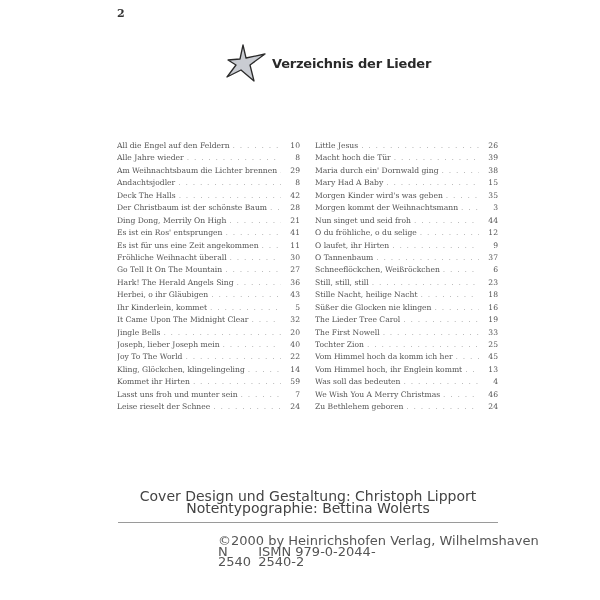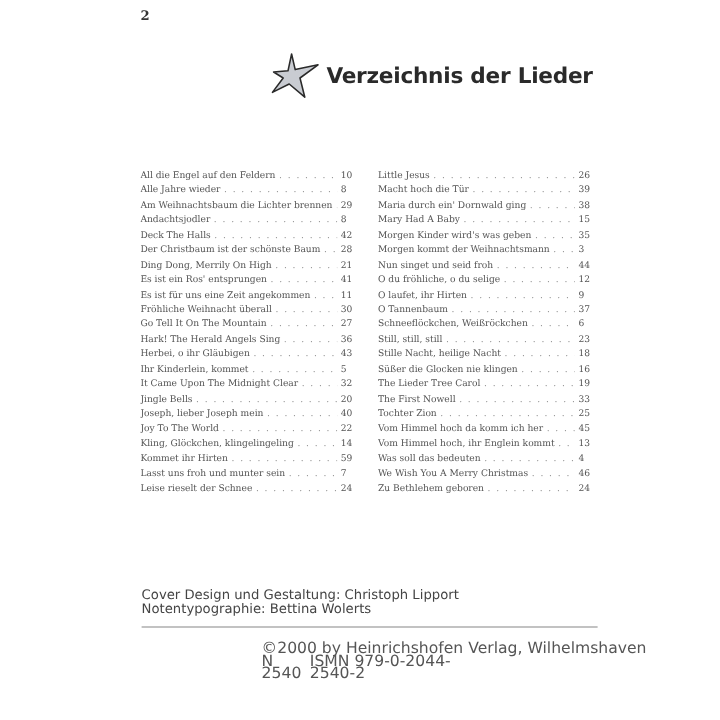--- a/index.html
+++ b/index.html
@@ -3,32 +3,32 @@
   <meta charset="utf-8">
   <style>
     html, body { margin: 0; padding: 0; background: #ffffff; }
     body { width: 600px; height: 600px; position: relative; overflow: hidden;
            font-family: "DejaVu Sans", sans-serif; color: #3c3c3c; }
     .page-number { position: absolute; left: 117px; top: 7px; font-family: "DejaVu Serif", serif;
                    font-weight: bold; font-size: 11px; color: #333; }
     .title-wrap { position: absolute; left: 226px; top: 44px; height: 38px; display: flex; align-items: center; }
     .star { width: 40px; height: 38px; }
     .title { margin-left: 6px; font-family: "DejaVu Sans", sans-serif; font-weight: bold;
-             font-size: 18px; color: #2a2a2a; letter-spacing: -0.2px; }
+             font-size: 13px; color: #2a2a2a; letter-spacing: -0.2px; }
     .toc { position: absolute; top: 141px; }
     .toc.left { left: 117px; width: 183px; }
     .toc.right { left: 315px; width: 183px; }
     .entry { display: flex; align-items: baseline; height: 12.45px; font-family: "DejaVu Serif", serif;
              font-size: 7.6px; color: #555; white-space: nowrap; overflow: hidden; }
     .entry .t { flex: 0 0 auto; text-align: center; }
     .entry .dots { flex: 1 1 auto; overflow: hidden; color: #999; margin: 0 3px; letter-spacing: 1.2px; }
     .entry .dots::before { content: ". . . . . . . . . . . . . . . . . . . . . . . . . . . . . . . . . . . . . . . . . . . . . . . . . . . . . . . ."; }
-    .entry .p { flex: 0 0 16px; }
-    .credits { position: absolute; left: 118px; width: 380px; top: 490px; 
-               font-family: "DejaVu Sans", sans-serif; font-size: 11px; color: #444; line-height: 12px; }
+    .entry .p { flex: 0 0 16px; text-align: right; }
+    .credits { position: absolute; left: 118px; width: 380px; top: 490px; text-align: center;
+               font-family: "DejaVu Sans", sans-serif; font-size: 14px; color: #444; line-height: 12px; }
     .rule { position: absolute; left: 118px; width: 380px; top: 522px; height: 1px; background: #9a9a9a; }
     .publisher { position: absolute; left: 218px; top: 536px; font-family: "DejaVu Sans", sans-serif;
                  font-size: 13px; color: #555; line-height: 10.5px; }
     .pub-row { display: flex; width: 180px; justify-content: center; }
   </style>
 </head>
 <body>
 
 <div class="page-number">2</div>
 

